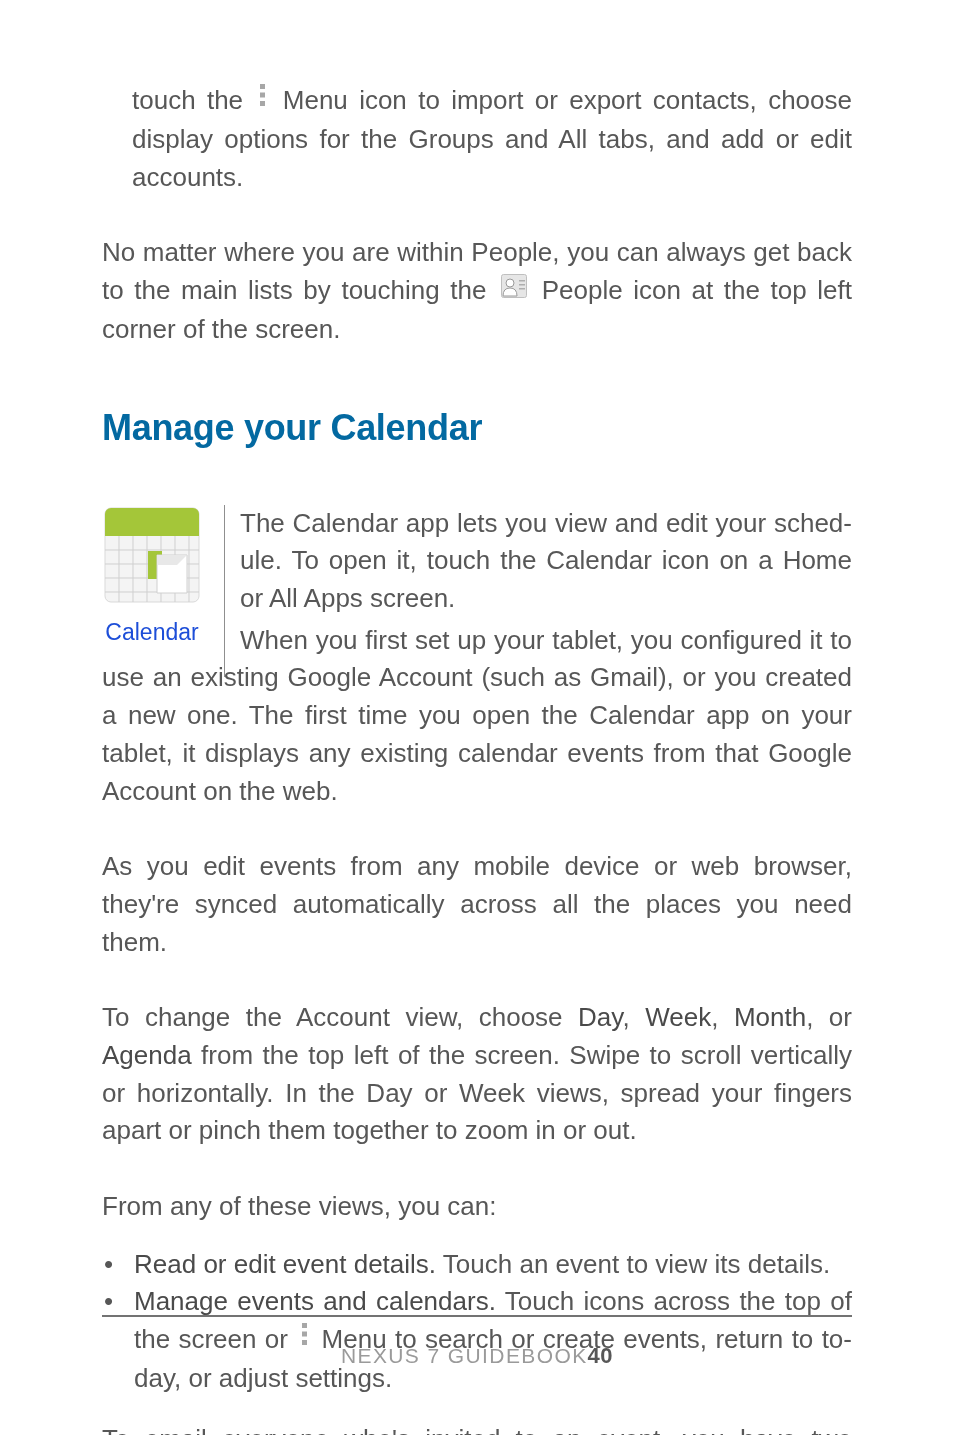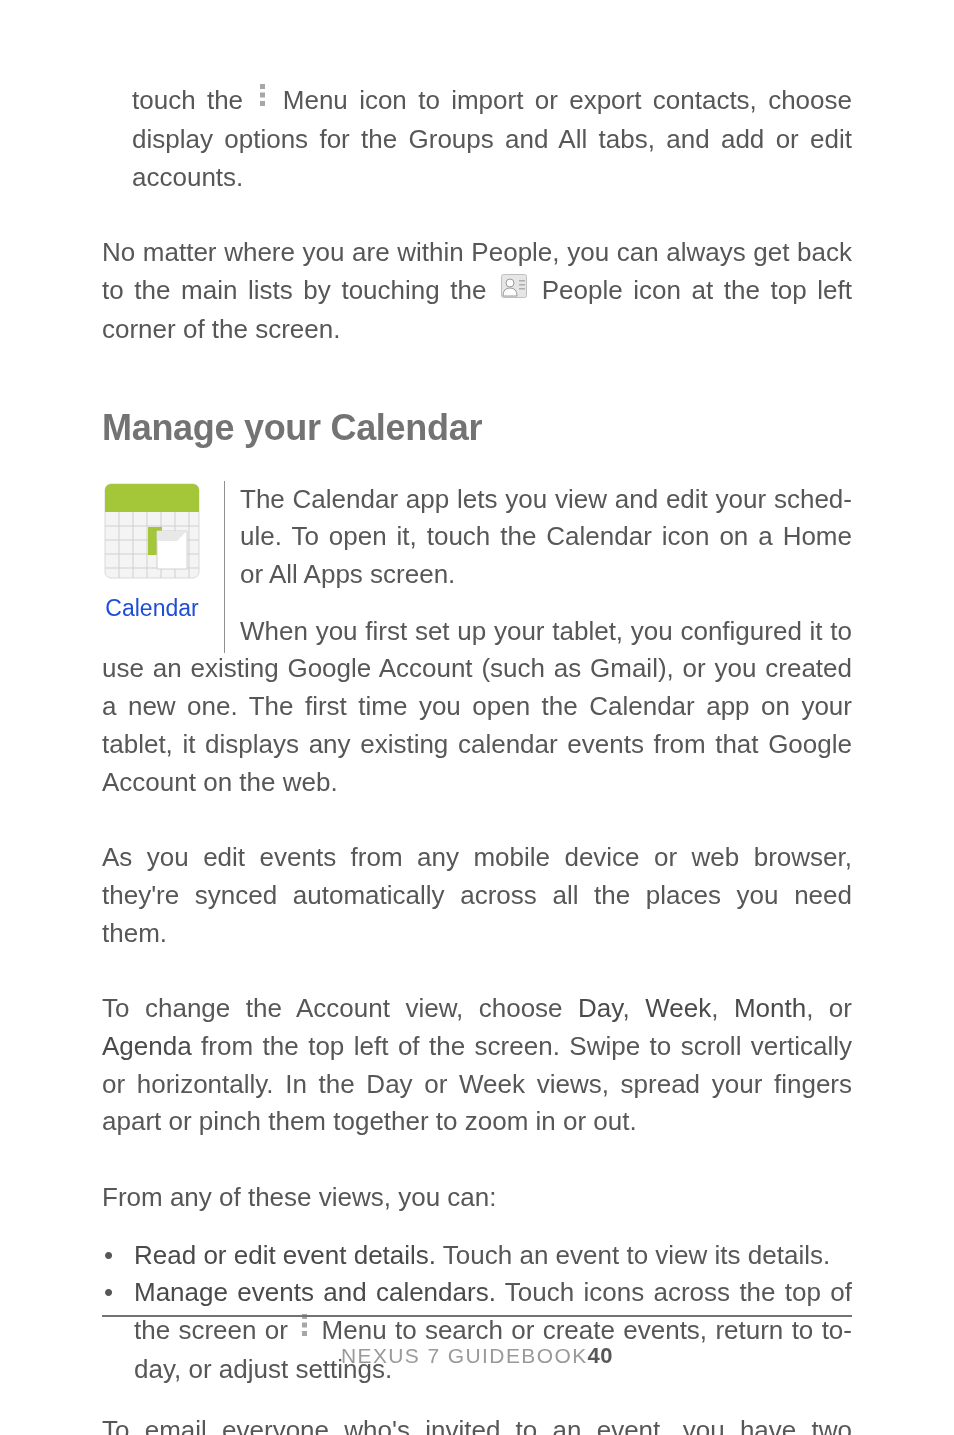--- a/index.html
+++ b/index.html
@@ -14,26 +14,26 @@
   .para {
     font-size: 26px;
     line-height: 1.45;
     text-align: justify;
     margin-bottom: 38px;
   }
   .para-indent {
     margin-left: 30px;
   }
   h2 {
-    color: #737373;
+    color: #0369a1;
     font-family: "Helvetica Neue", Helvetica, Arial, sans-serif;
     font-weight: 700;
     font-size: 36px;
     margin-top: 58px;
-    margin-bottom: 32px;
+    margin-bottom: 56px;
     letter-spacing: -0.3px;
   }
   .icon-wrap {
     display: inline-block;
     vertical-align: middle;
     position: relative;
     top: -2px;
     margin: 0 4px;
   }
   .menu-icon-svg { width: 9px; height: 26px; }
@@ -168,21 +168,21 @@
             <line x1="87" y1="31" x2="87" y2="97"></line>
           </g>
           <rect x="46" y="46" width="14" height="28" fill="#a4c639"></rect>
           <polygon points="55,50 85,50 85,88 55,88" fill="#ffffff" stroke="#d0d0d0"></polygon>
           <polygon points="85,50 75,60 55,60 55,50" fill="#e8e8e8"></polygon>
         </svg>
       </span>
       <div class="calendar-caption">Calendar</div>
     </div>
     <p class="intro-para">The Calendar app lets you view and edit your sched­ule. To open it, touch the Calendar icon on a Home or All Apps screen.</p>
-    <p class="flow" style="margin-top:19px;">When you first set up your tablet, you configured it to use an existing Google Account (such as Gmail), or you cre­ated a new one. The first time you open the Calendar app on your tablet, it displays any existing calendar events from that Google Account on the web.</p>
+    <p class="flow" style="margin-top:4px;">When you first set up your tablet, you configured it to use an existing Google Account (such as Gmail), or you cre­ated a new one. The first time you open the Calendar app on your tablet, it displays any existing calendar events from that Google Account on the web.</p>
   </div>
 </div>
 
 <p class="para">As you edit events from any mobile device or web browser, they're synced automatically across all the places you need them.</p>
 
 <p class="para">
   <span>To change the Account view, choose </span><strong>Day</strong><span>, </span><strong>Week</strong><span>, </span><strong>Month</strong><span>, or </span><strong>Agen­da</strong><span> from the top left of the screen. Swipe to scroll vertically or horizontally. In the Day or Week views, spread your fingers apart or pinch them together to zoom in or out.</span>
 </p>
 
 <p class="para" style="margin-bottom:20px;">From any of these views, you can:</p>

